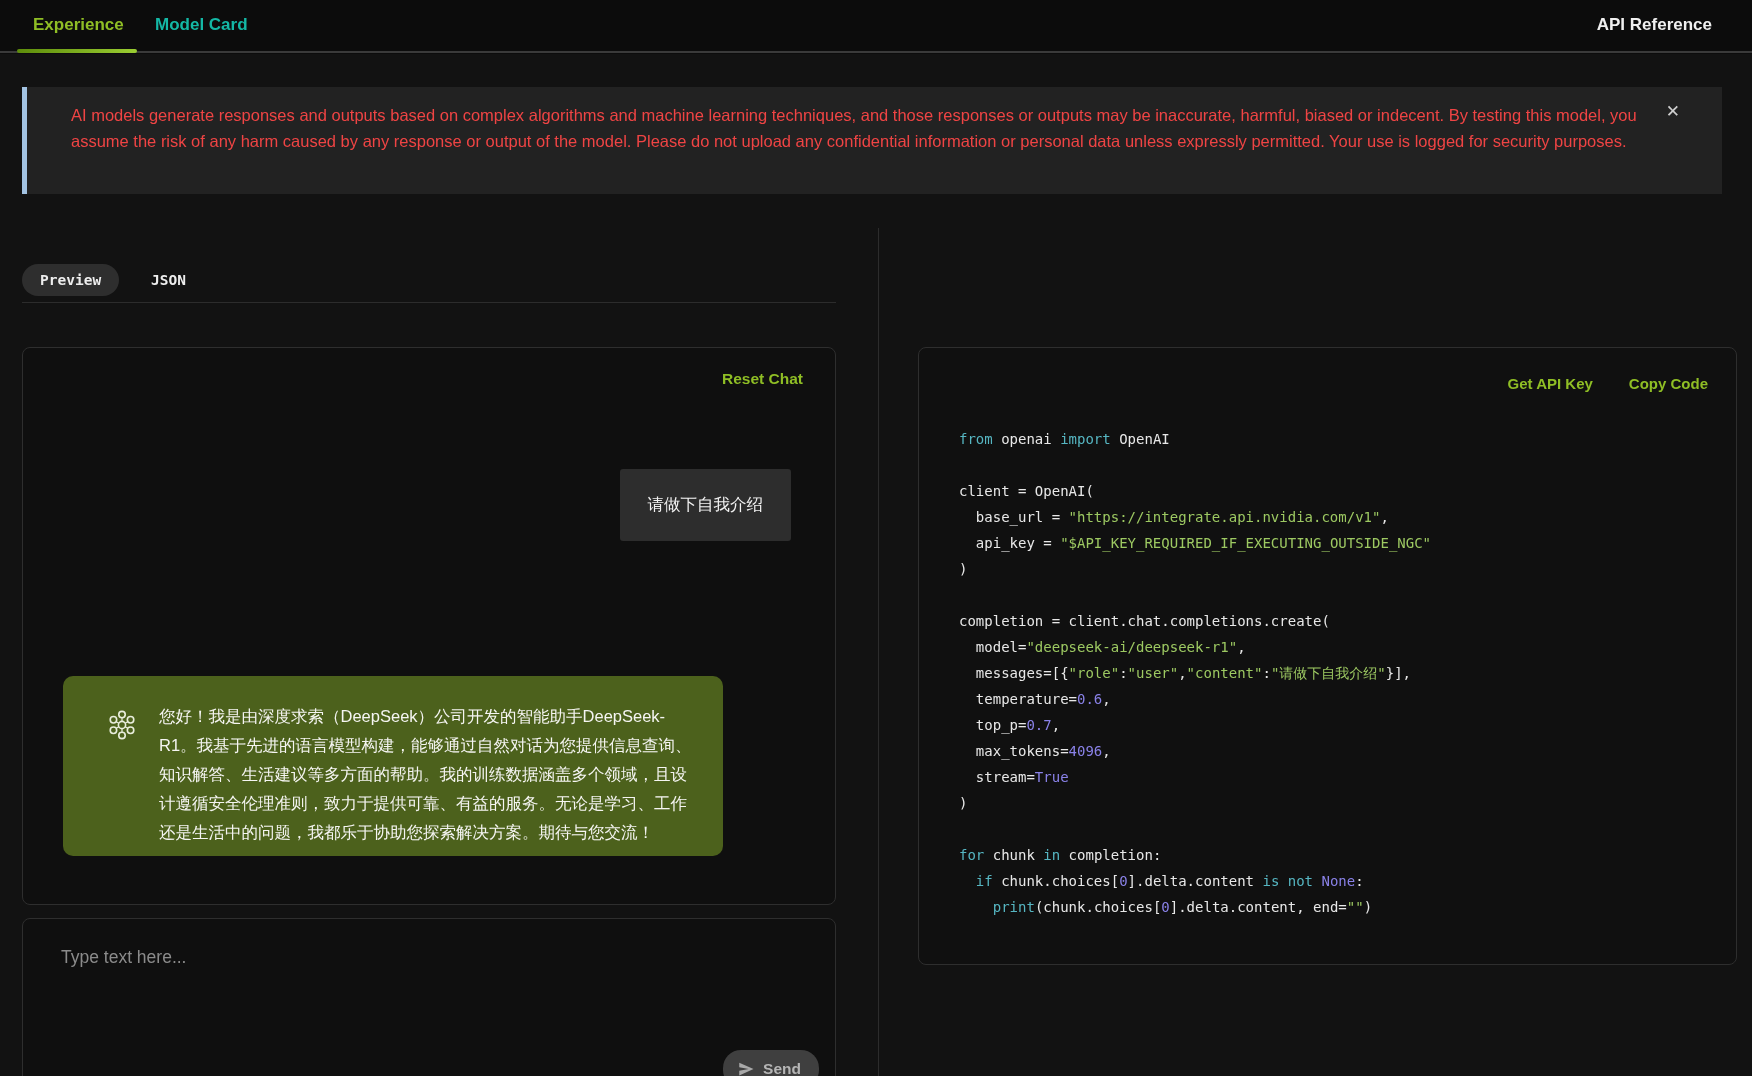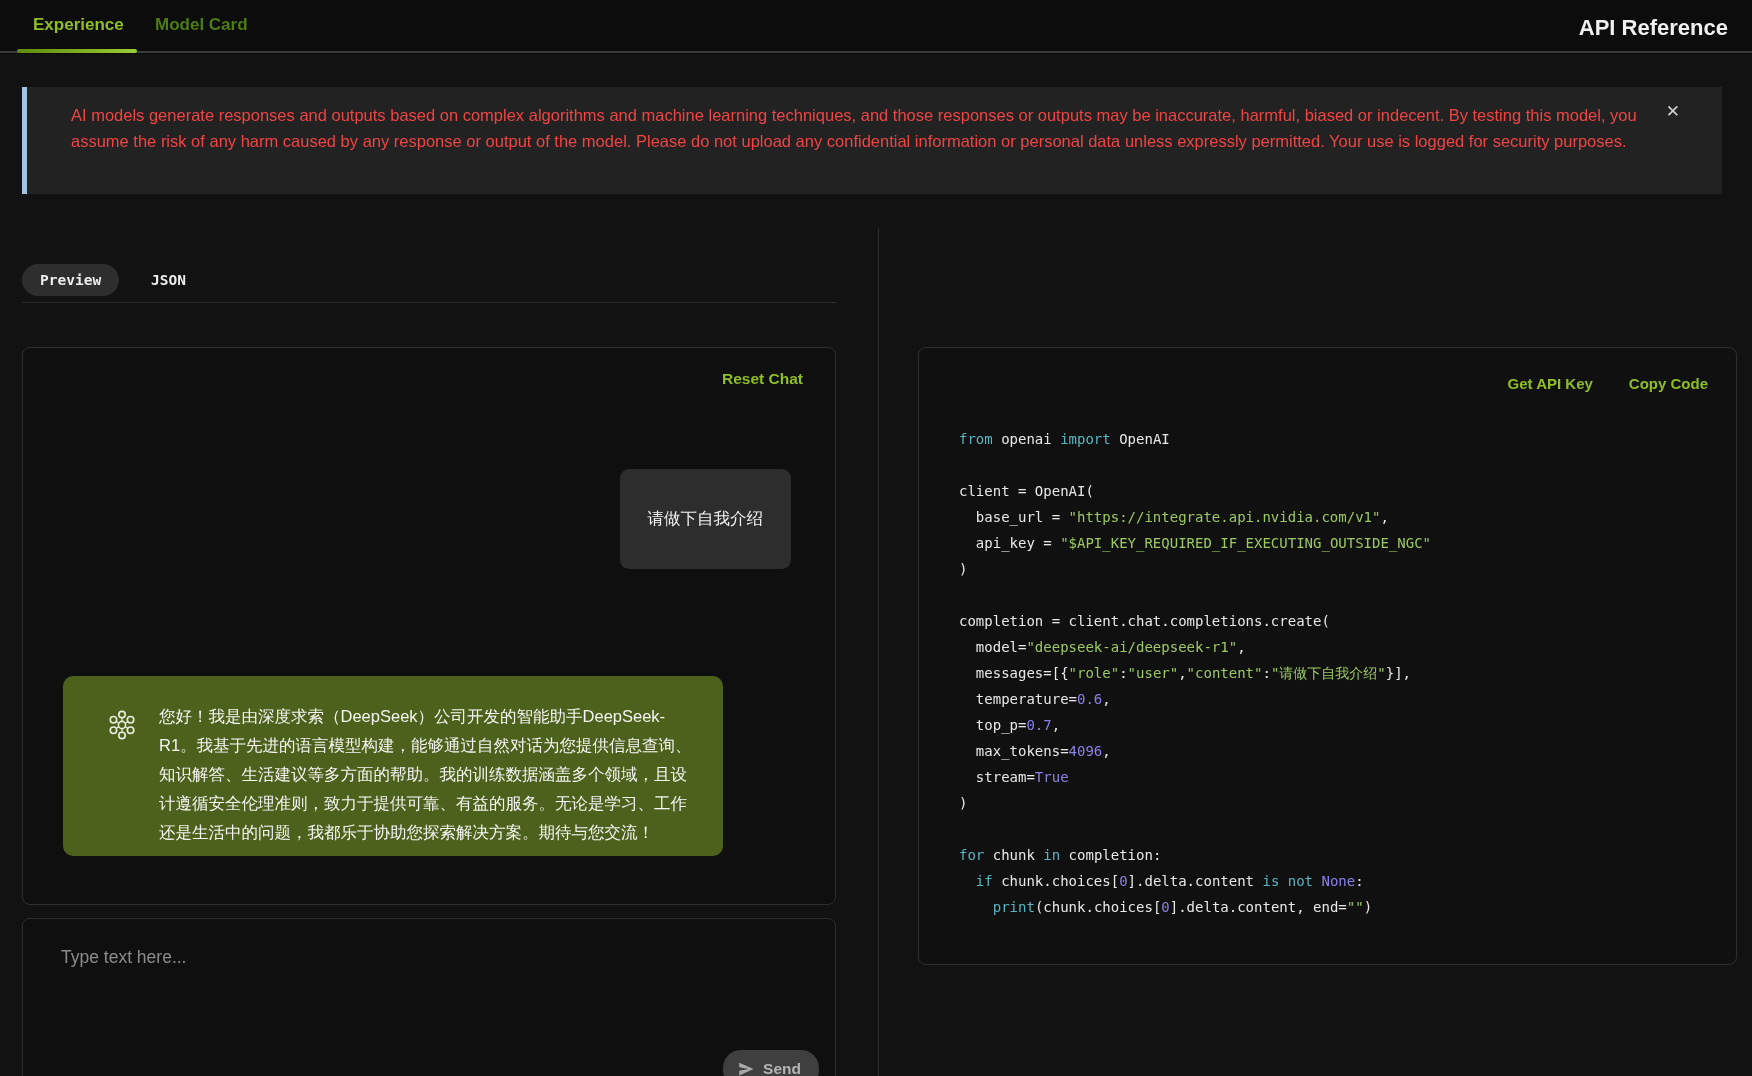--- a/index.html
+++ b/index.html
@@ -5,24 +5,24 @@
   * { margin:0; padding:0; box-sizing:border-box; }
   html,body { background:#0c0c0c; }
   body { font-family:"Liberation Sans","DejaVu Sans",sans-serif; color:#e8e8e8; }
   .app { position:relative; width:1752px; height:1076px; background:#121212; overflow:hidden; }
 
   
   .topnav { position:absolute; top:0; left:0; width:1752px; height:54px; background:#0c0c0c; }
   .topnav-border { position:absolute; left:0; top:51px; width:1752px; height:2px; background:#3a3a3a; }
   .nav-tab { position:absolute; top:15px; font-size:17px; font-weight:700; cursor:pointer; }
   .nav-tab.experience { left:33px; color:#8fbe25; }
-  .nav-tab.modelcard { left:155px; color:#4d7c0f; }
+  .nav-tab.modelcard { left:155px; color:#14b8a6; }
   .nav-underline { position:absolute; left:17px; top:49px; width:120px; height:4px; border-radius:3px;
                    background:linear-gradient(90deg,#5d8c0b,#9acd32); }
-  .api-ref { position:absolute; top:15px; right:24px; font-size:22px; font-weight:600; color:#f0f0f0; cursor:pointer; }
+  .api-ref { position:absolute; top:15px; right:40px; font-size:17px; font-weight:600; color:#f0f0f0; cursor:pointer; }
 
   
   .banner { position:absolute; left:22px; top:87px; width:1700px; height:107px; background:#222222;
             border-left:5px solid #a3c3e3; }
   .banner-text { position:absolute; left:28px; top:15px; width:1580px; font-size:16.5px; line-height:26px; color:#ef4444;margin-left:16px; }
   .banner-close { position:absolute; right:42px; top:14px; font-size:17px; color:#cfcfcf; cursor:pointer; }
 
   
   .v-divider { position:absolute; left:878px; top:228px; width:1px; height:848px; background:#2c2c2c; }
 
@@ -33,22 +33,22 @@
               font-size:14.5px; font-weight:700; color:#ededed; cursor:pointer; }
   .pill-tab.active { background:#2e2e2e; }
   .left-tabs { position:absolute; left:22px; top:264px; display:flex; gap:14px; align-items:center; }
   .left-tabs-border { position:absolute; left:22px; top:302px; width:814px; height:1px; background:#2c2c2c; }
   .right-tabs { position:absolute; left:918px; top:264px; display:flex; gap:26px; align-items:center; }
 
   
   .chat-panel { position:absolute; left:22px; top:347px; width:814px; height:558px;
                 background:#0f0f0f; border:1px solid #2e2e2e; border-radius:8px; }
   .reset-chat { position:absolute; top:22px; right:32px; font-size:15.5px; font-weight:700; color:#8fbe25; cursor:pointer; }
-  .user-bubble { position:absolute; top:121px; right:44px; background:#2d2d2d; border-radius:9px;
-                 padding:39px 28px; font-size:16.5px; color:#f2f2f2; }
+  .user-bubble { position:absolute; top:121px; right:44px; background:#2d2d2d; border-radius:3px;
+                 padding:25px 28px; font-size:16.5px; color:#f2f2f2; }
   .reasoning-bar { position:absolute; left:40px; top:220px; width:660px; height:84px; background:#1a1a1a;
                    border-radius:9px; display:flex; align-items:center; padding-left:38px; gap:14px; cursor:pointer; }
   .reasoning-label { font-size:16.5px; font-weight:700; color:#ededed; }
   .assistant-bubble { position:absolute; left:40px; top:328px; width:660px; height:180px; background:#4c611c;
                       border-radius:10px; padding:26px 26px 24px 40px; display:flex; gap:16px; }
   .assistant-text { font-size:16.5px; line-height:29px; color:#f5f5f2; width:570px; }
   .avatar-wrap { width:40px; padding-top:4px; flex:none; }
 
   
   .composer { position:absolute; left:22px; top:918px; width:814px; height:188px; background:#0f0f0f;

